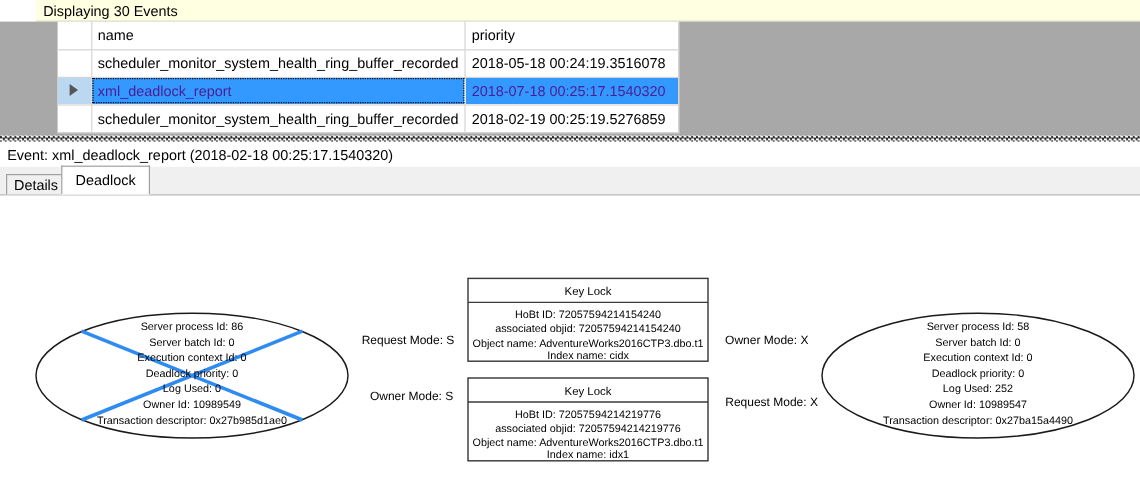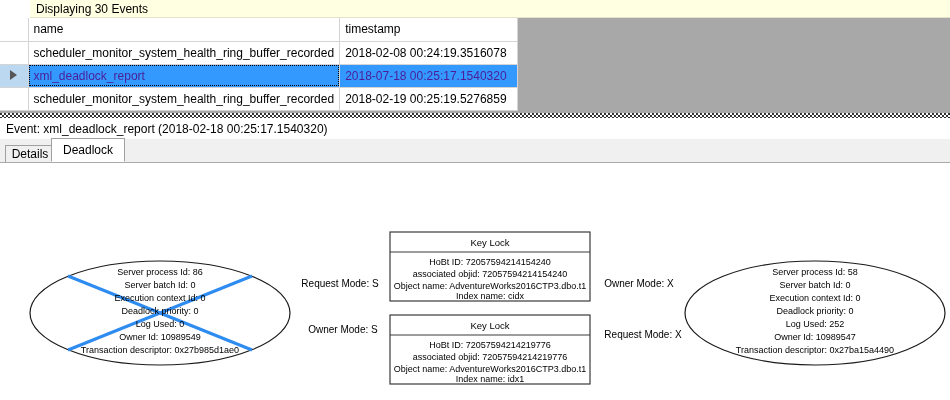--- a/index.html
+++ b/index.html
@@ -44,20 +44,21 @@
     left: 0; top: 18px;
     width: 950px;
     height: 95px;
     background: #a8a8a8;
     box-sizing: border-box;
   }
   .grid-table {
     border-collapse: collapse;
     table-layout: fixed;
     background: #ffffff;
+    margin-left: 48px;
   }
   .grid-table td, .grid-table th {
     border: 1px solid #d4d4d4;
     border-top: none;
     border-left: none;
     padding: 0 5px;
     height: 23px;
     font-size: 12px;
     font-weight: normal;
     text-align: left;
@@ -198,28 +199,28 @@
   <div class="caption-bar">
     <span>Displaying 30 Events</span>
   </div>
 
   <div class="grid">
     <table class="grid-table">
       <thead>
         <tr>
           <th class="col-sel"></th>
           <th class="col-name">name</th>
-          <th class="col-ts">timestamp</th>
+          <th class="col-ts">priority</th>
         </tr>
       </thead>
       <tbody>
         <tr>
           <td class="col-sel"></td>
           <td class="col-name">scheduler_monitor_system_health_ring_buffer_recorded</td>
-          <td class="col-ts">2018-02-08 00:24:19.3516078</td>
+          <td class="col-ts">2018-05-18 00:24:19.3516078</td>
         </tr>
         <tr class="row-selected">
           <td class="col-sel">
             <span class="sel-arrow"></span>
           </td>
           <td class="col-name cell-focus">xml_deadlock_report</td>
           <td class="col-ts">2018-07-18 00:25:17.1540320</td>
         </tr>
         <tr>
           <td class="col-sel"></td>

